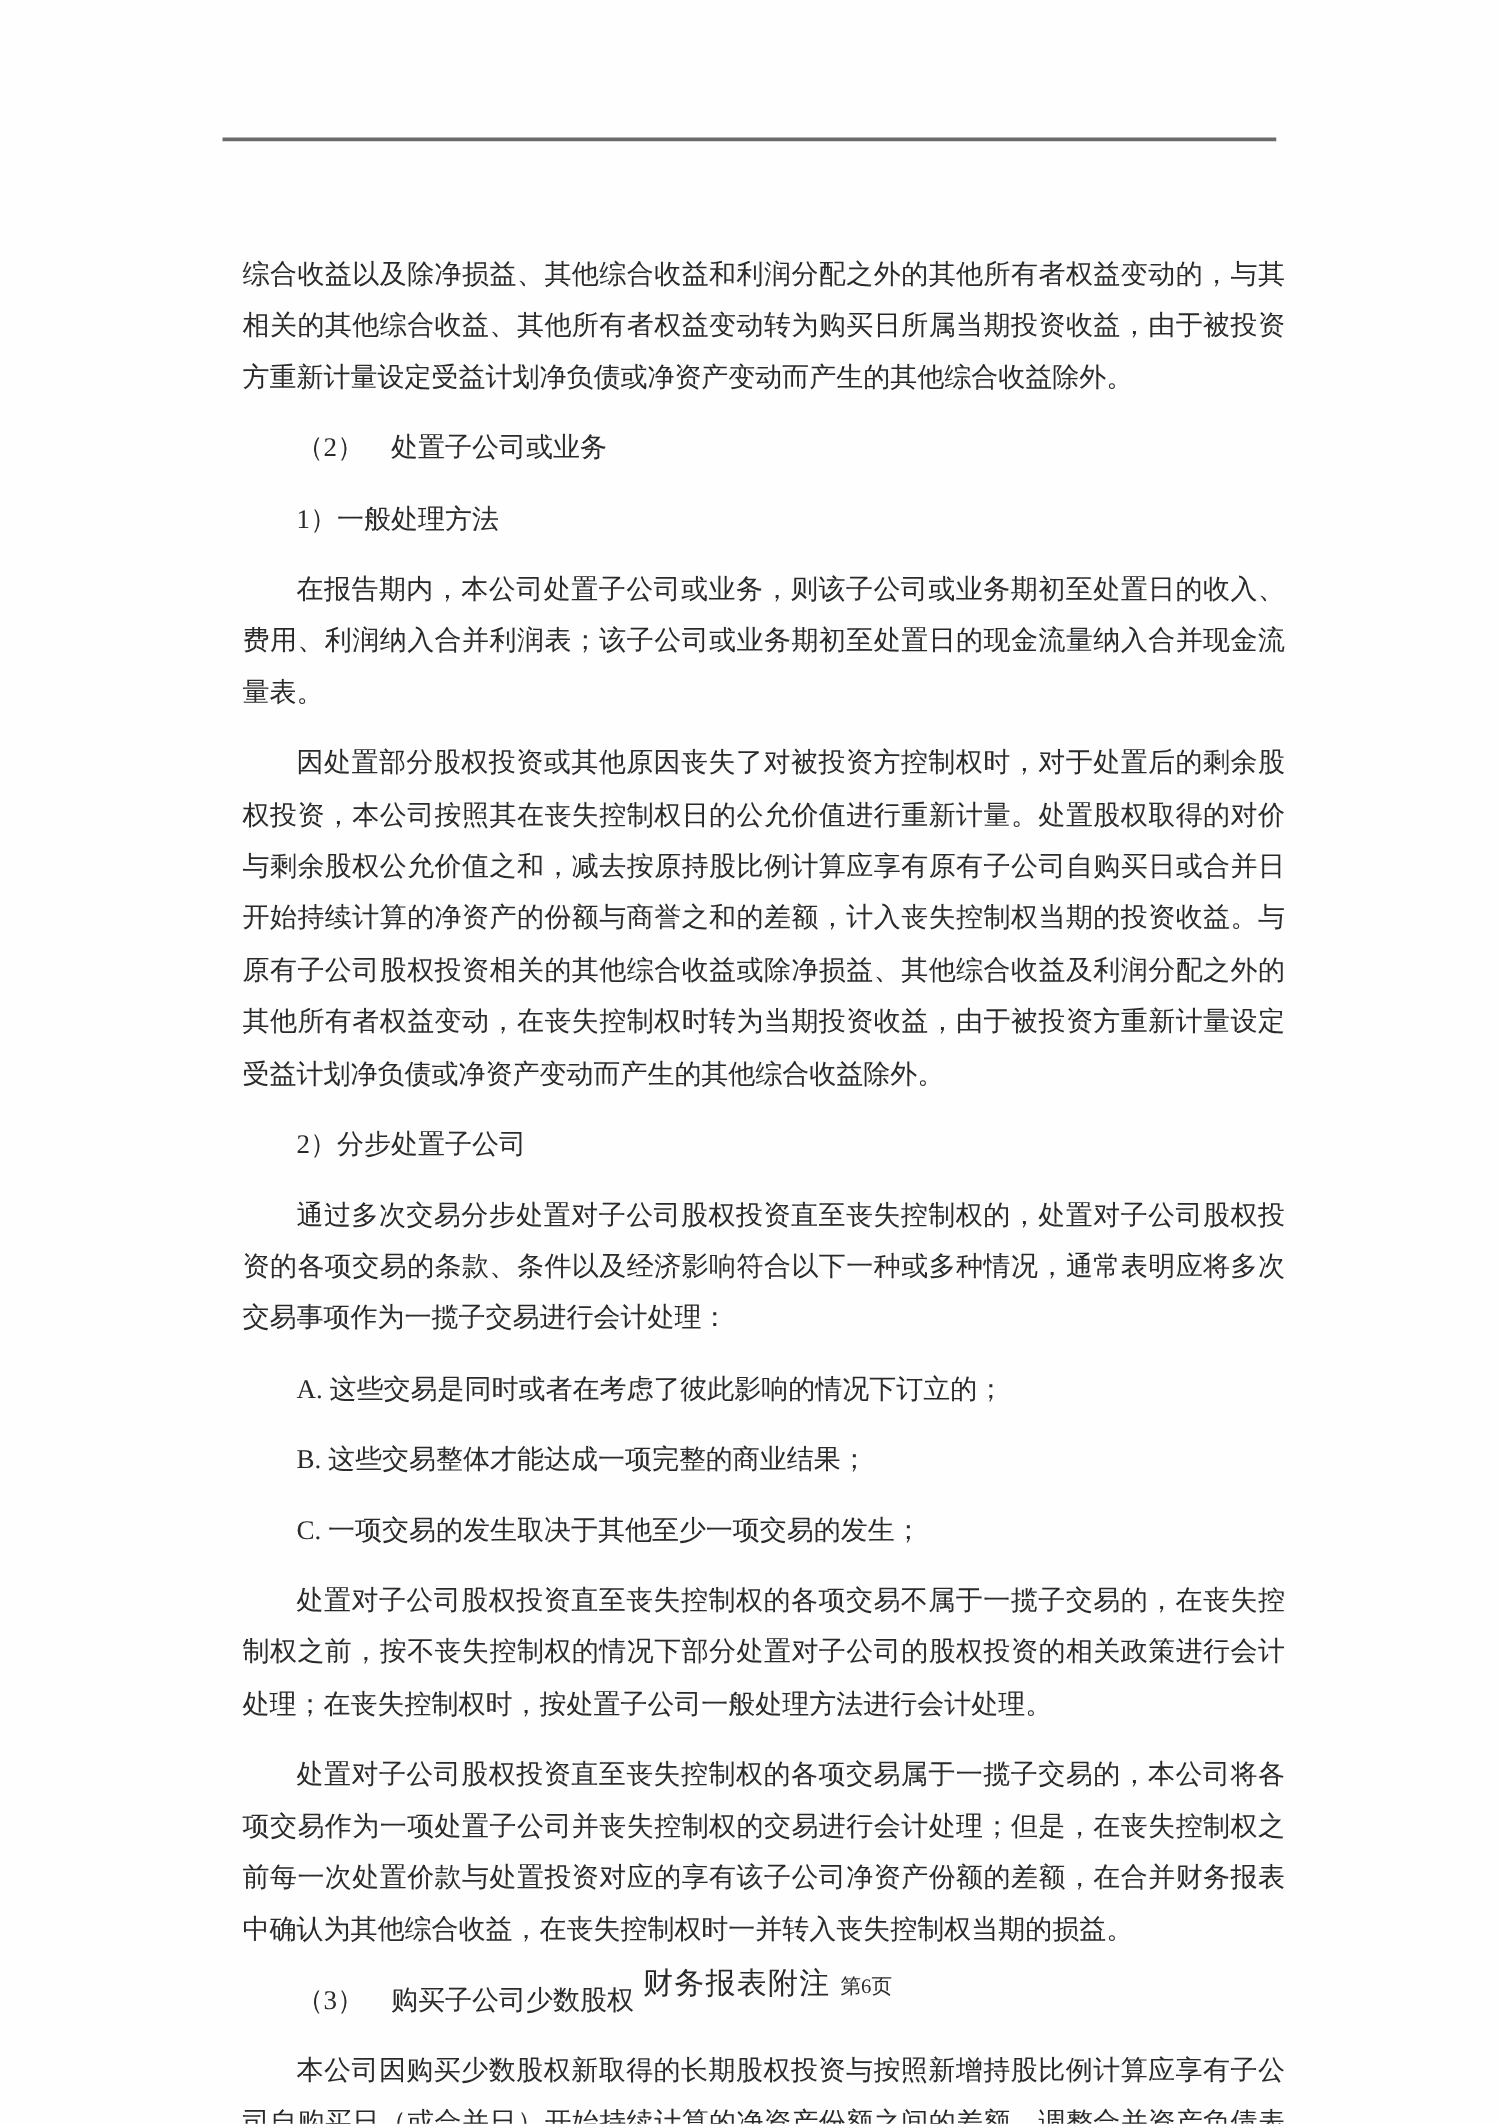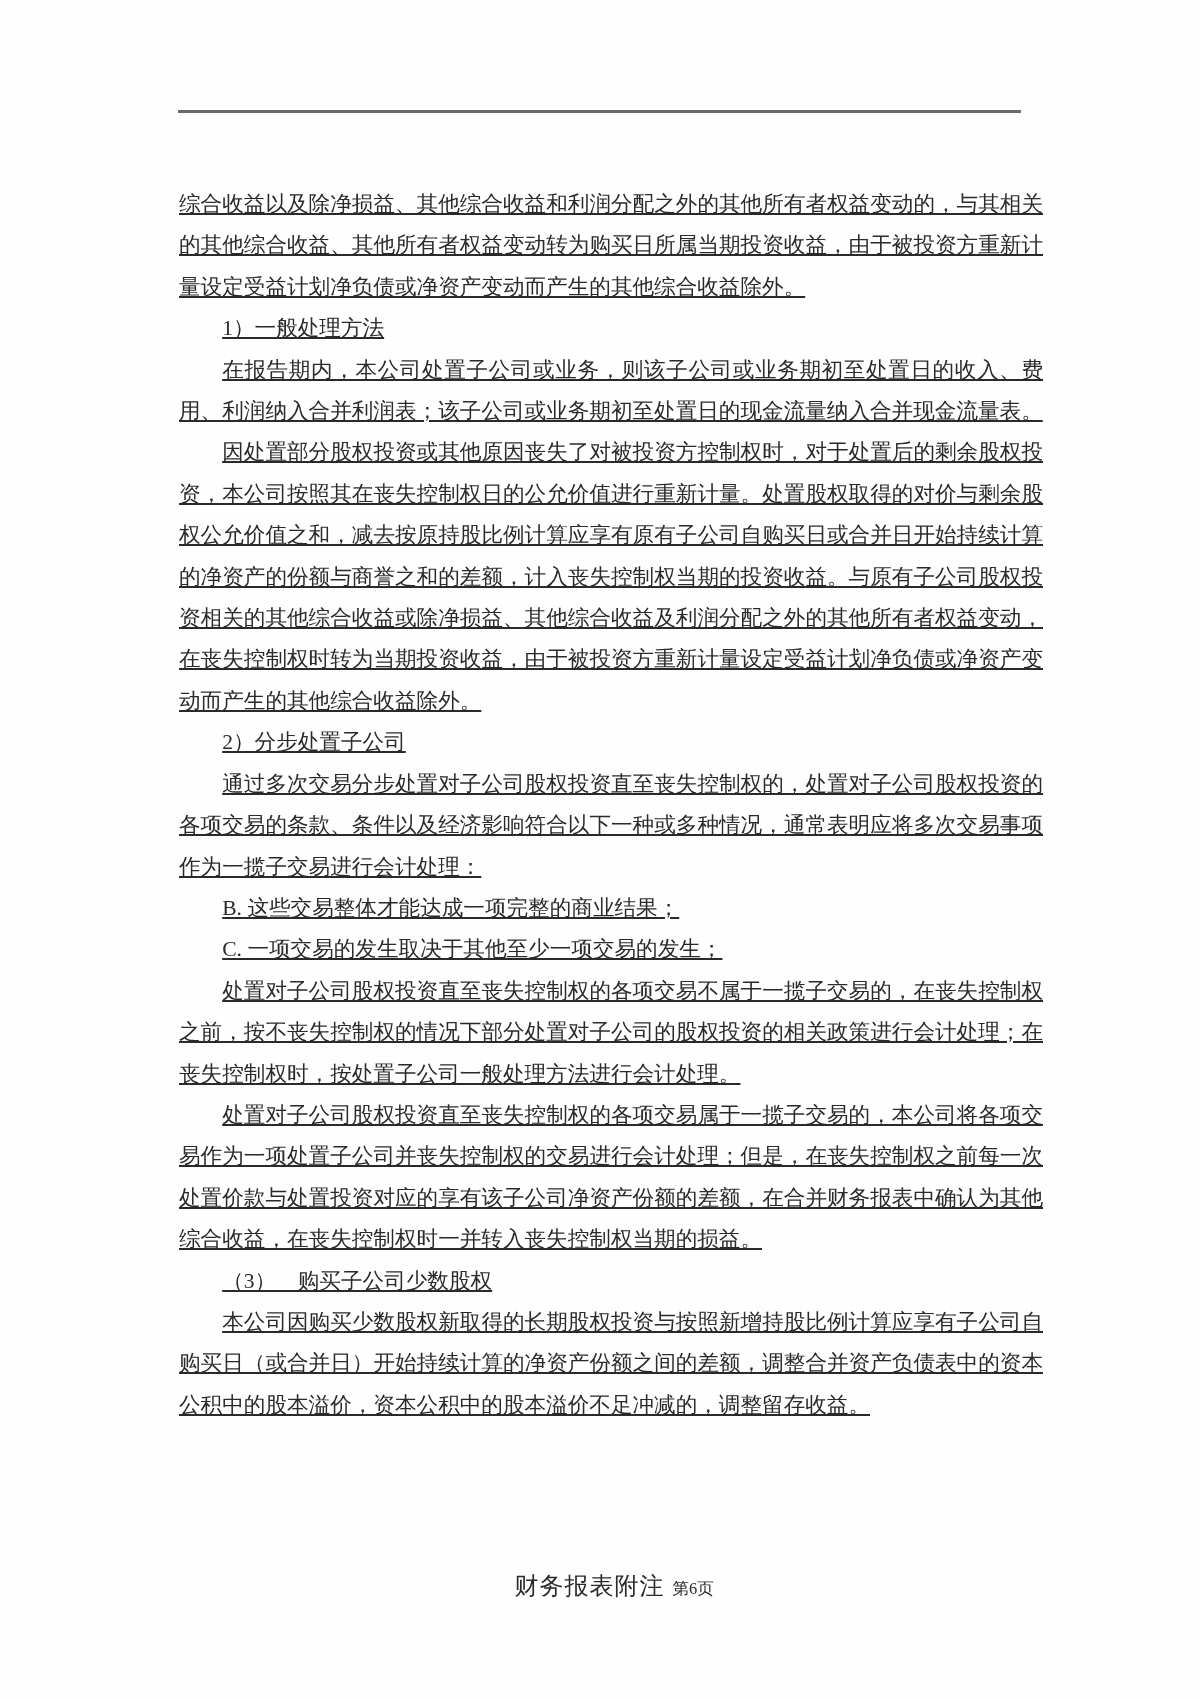--- a/index.html
+++ b/index.html
@@ -30,24 +30,23 @@
     position: absolute;
     left: 179px;
     top: 184px;
     width: 864px;
     font-size: 21.6px;
     line-height: 41.4px;
     color: #2a2a2a;
     text-align: justify;
   }
   .para {
-    margin: 0;
+    margin: 15px;
     padding: 0;
     text-indent: 2em;
-    text-decoration: underline;
   }
   .para.body-continued {
     text-indent: 0;
   }
   .footer {
     position: absolute;
     top: 1570px;
     left: 0;
     width: 100%;
     text-align: center;
@@ -68,25 +67,27 @@
 </head>
 <body style="background: rgb(254, 254, 254);">
 
 <div class="page">
 
   <div class="header-rule" style="background: rgb(107, 107, 107);"></div>
 
   <div class="document-body" style="color: rgb(42, 42, 42);">
 
   <p class="para body-continued">综合收益以及除净损益、其他综合收益和利润分配之外的其他所有者权益变动的，与其相关的其他综合收益、其他所有者权益变动转为购买日所属当期投资收益，由于被投资方重新计量设定受益计划净负债或净资产变动而产生的其他综合收益除外。</p>
+      <p class="para heading-numbered">（2）　处置子公司或业务</p>
       <p class="para subheading">1）一般处理方法</p>
       <p class="para body">在报告期内，本公司处置子公司或业务，则该子公司或业务期初至处置日的收入、费用、利润纳入合并利润表；该子公司或业务期初至处置日的现金流量纳入合并现金流量表。</p>
       <p class="para body">因处置部分股权投资或其他原因丧失了对被投资方控制权时，对于处置后的剩余股权投资，本公司按照其在丧失控制权日的公允价值进行重新计量。处置股权取得的对价与剩余股权公允价值之和，减去按原持股比例计算应享有原有子公司自购买日或合并日开始持续计算的净资产的份额与商誉之和的差额，计入丧失控制权当期的投资收益。与原有子公司股权投资相关的其他综合收益或除净损益、其他综合收益及利润分配之外的其他所有者权益变动，在丧失控制权时转为当期投资收益，由于被投资方重新计量设定受益计划净负债或净资产变动而产生的其他综合收益除外。</p>
       <p class="para subheading">2）分步处置子公司</p>
       <p class="para body">通过多次交易分步处置对子公司股权投资直至丧失控制权的，处置对子公司股权投资的各项交易的条款、条件以及经济影响符合以下一种或多种情况，通常表明应将多次交易事项作为一揽子交易进行会计处理：</p>
+      <p class="para list-item">A. 这些交易是同时或者在考虑了彼此影响的情况下订立的；</p>
       <p class="para list-item">B. 这些交易整体才能达成一项完整的商业结果；</p>
       <p class="para list-item">C. 一项交易的发生取决于其他至少一项交易的发生；</p>
       <p class="para body">处置对子公司股权投资直至丧失控制权的各项交易不属于一揽子交易的，在丧失控制权之前，按不丧失控制权的情况下部分处置对子公司的股权投资的相关政策进行会计处理；在丧失控制权时，按处置子公司一般处理方法进行会计处理。</p>
       <p class="para body">处置对子公司股权投资直至丧失控制权的各项交易属于一揽子交易的，本公司将各项交易作为一项处置子公司并丧失控制权的交易进行会计处理；但是，在丧失控制权之前每一次处置价款与处置投资对应的享有该子公司净资产份额的差额，在合并财务报表中确认为其他综合收益，在丧失控制权时一并转入丧失控制权当期的损益。</p>
       <p class="para heading-numbered">（3）　购买子公司少数股权</p>
       <p class="para body">本公司因购买少数股权新取得的长期股权投资与按照新增持股比例计算应享有子公司自购买日（或合并日）开始持续计算的净资产份额之间的差额，调整合并资产负债表中的资本公积中的股本溢价，资本公积中的股本溢价不足冲减的，调整留存收益。</p>
     </div>
 
   <div class="footer" style="color: rgb(42, 42, 42);">
     <span class="footer-title">财务报表附注</span><span class="footer-page">第6页</span>

